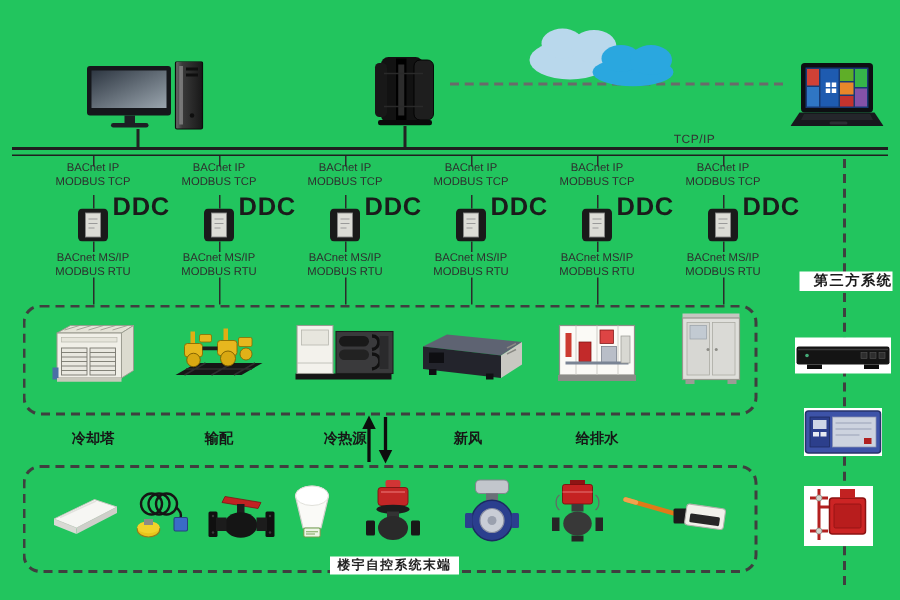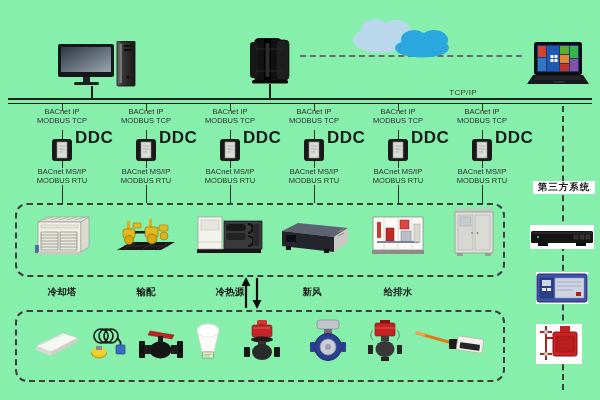--- a/index.html
+++ b/index.html
@@ -1,17 +1,17 @@
 <!DOCTYPE html>
 <html><head>
 <meta charset="utf-8">
 <style>
   html,body{margin:0;padding:0;background:#fff;}
   #canvas{
-    position:relative;width:600px;height:400px;background:#86efac;overflow:hidden;
+    position:relative;width:600px;height:400px;background:#22c55e;overflow:hidden;
     font-family:"Liberation Sans","DejaVu Sans",sans-serif;color:#2b2b2b;
   }
   
   .bus{position:absolute;left:8px;top:98px;width:584px;height:3px;
        border-top:2px solid #1f1f1f;border-bottom:1.5px solid #1f1f1f;}
   .tcpip{position:absolute;left:436px;top:88px;width:54px;text-align:center;
          font-size:8px;color:#333;letter-spacing:.3px;}
   .dash-h{position:absolute;left:300px;top:55px;width:222px;height:0;
           border-top:2px dashed #6a6a6a;}
   .conn{position:absolute;width:0;border-left:2px solid #222;}
@@ -34,21 +34,21 @@
   #plant-box{left:15px;top:203px;width:486px;height:70px;}
   #terminal-box{left:15px;top:310px;width:486px;height:68px;}
   .plant-label{position:absolute;top:258px;width:80px;text-align:center;
                font-size:9.5px;font-weight:700;color:#161616;margin-top:28px;}
   .terminal-label{position:absolute;left:220px;top:371px;z-index:3;background:#fff;
                   padding:0 5px;font-size:8.5px;font-weight:700;color:#222;letter-spacing:1px;}
   
   .dash-v{position:absolute;left:562px;top:106px;height:284px;width:0;
           border-left:2px dashed #3f3f3f;z-index:0;}
   .tp-label{position:absolute;left:533px;top:181px;width:62px;z-index:2;background:#fff;
-            text-align:center;font-size:9.5px;font-weight:700;color:#1b1b1b;letter-spacing:1px;}
+            text-align:right;font-size:9.5px;font-weight:700;color:#1b1b1b;letter-spacing:1px;}
   .tp-dev{position:absolute;z-index:1;background:#fff;line-height:0;}
   .dev{position:absolute;line-height:0;}
   svg{display:block;}
 </style>
 </head>
 <body>
 
 <div id="canvas">
 
   <div class="dev" style="left:58px;top:41px;">
@@ -375,20 +375,21 @@
   <div class="dev" style="left:236px;top:276px;">
     <svg width="32" height="34" viewBox="0 0 32 34">
       <line x1="10" y1="32" x2="10" y2="7" stroke="#0d0d0d" stroke-width="2.2"></line>
       <polygon points="10,1 5.5,10 14.5,10" fill="#0d0d0d"></polygon>
       <line x1="21" y1="2" x2="21" y2="27" stroke="#0d0d0d" stroke-width="2.2"></line>
       <polygon points="21,33 16.5,24 25.5,24" fill="#0d0d0d"></polygon>
     </svg>
   </div>
 
   <div class="dashbox" id="terminal-box"></div>
+  <div class="terminal-label">楼宇自控系统末端</div>
 
   <div class="dev" style="left:34px;top:331px;">
     <svg width="46" height="27" viewBox="0 0 46 27">
       <polygon points="2,15 29,2 44,7 17,21" fill="#f6f6f3" stroke="#c6c6c0" stroke-width=".6"></polygon>
       <polygon points="2,15 17,21 17,25 2,19" fill="#d9d9d4"></polygon>
       <polygon points="17,21 44,7 44,11 17,25" fill="#cfcfca"></polygon>
       <path d="M6 14L30 3" stroke="#e2e2de" stroke-width="1"></path>
     </svg>
   </div>
 

